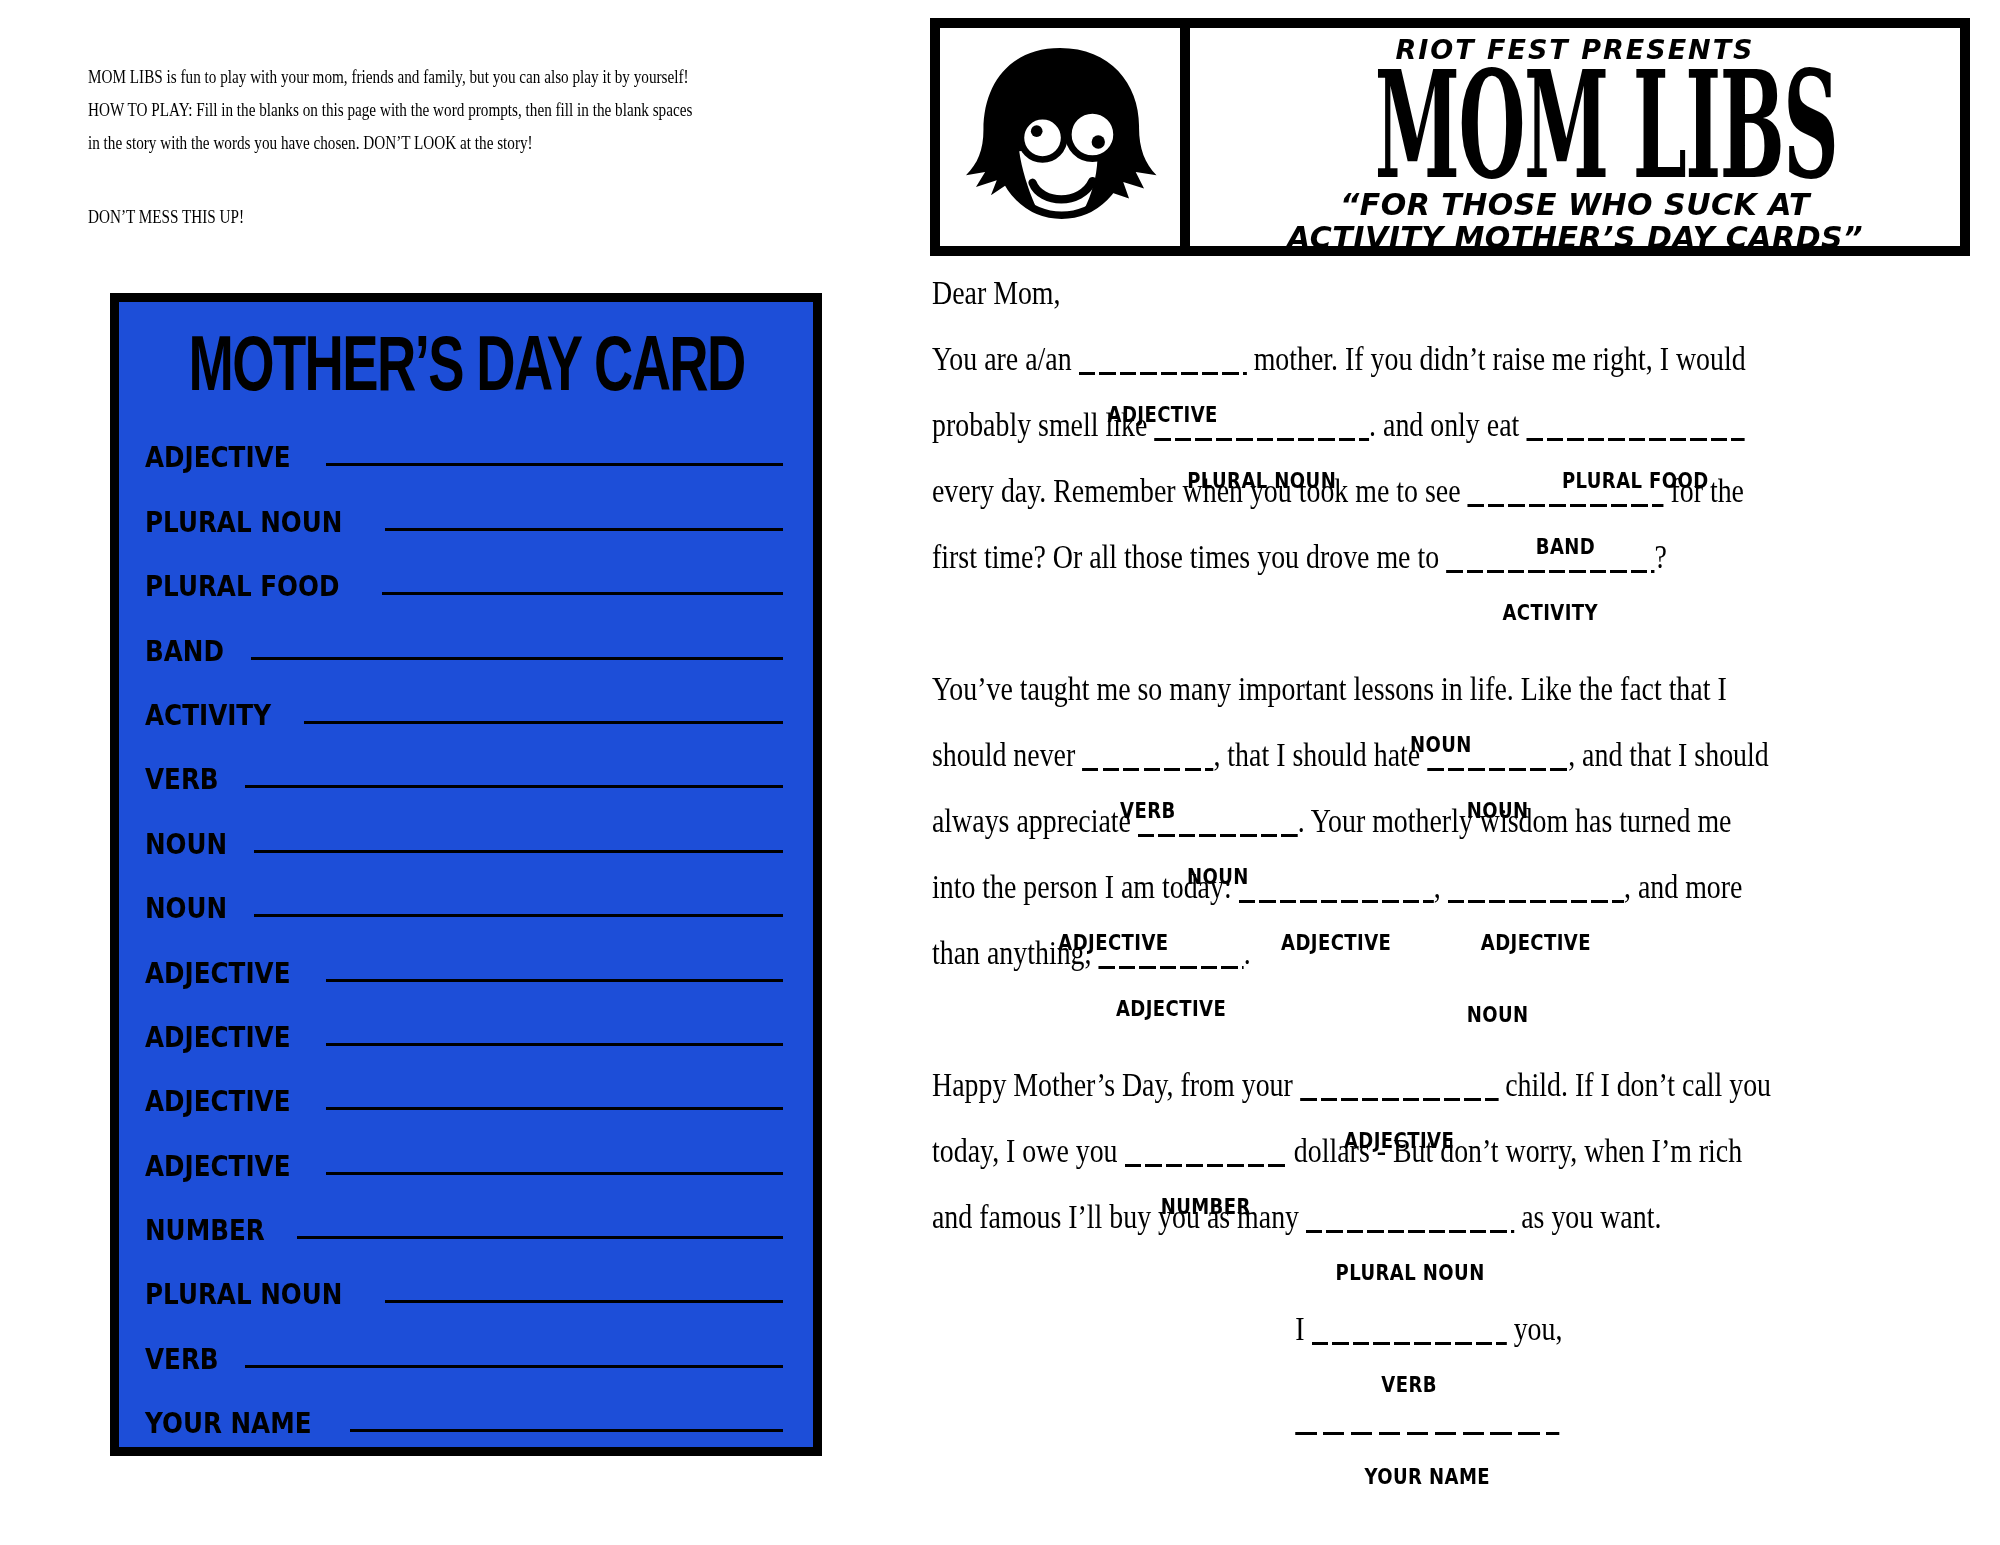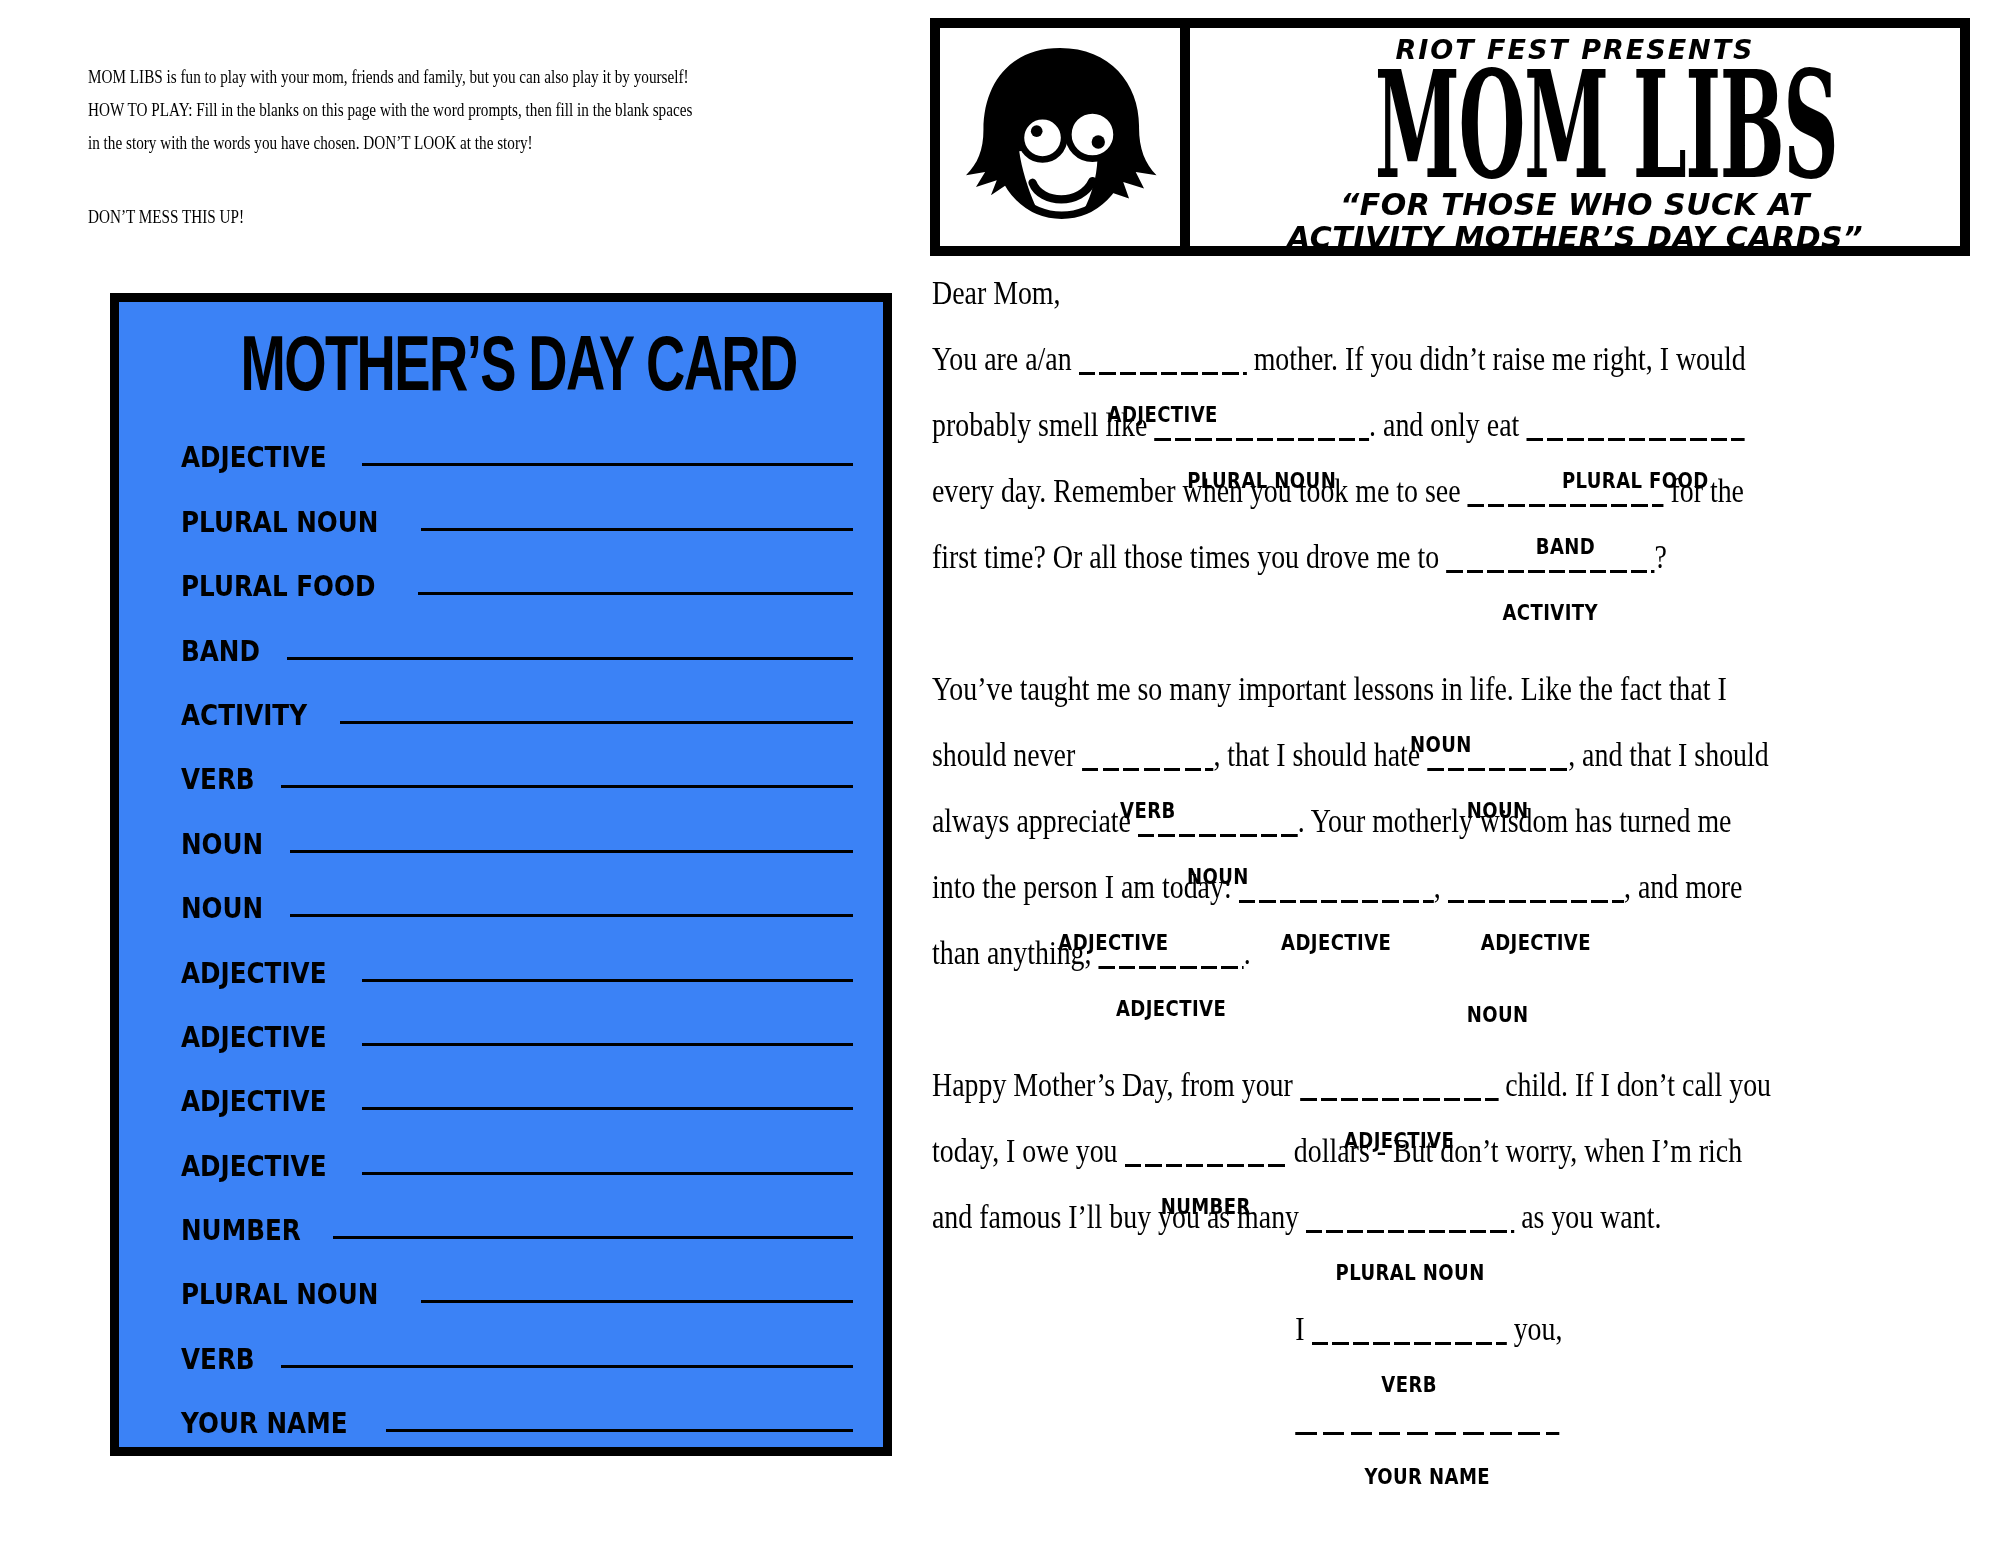--- a/index.html
+++ b/index.html
@@ -7,22 +7,22 @@
   .page { position:relative; width:2000px; height:1545px; background:#fff; color:#000; overflow:hidden; }
 
   
   .instructions { position:absolute; left:88px; top:60px; font-family:"Liberation Serif",serif;
                   font-size:19px; line-height:33px; transform:scaleX(0.80); transform-origin:left top;
                   white-space:nowrap; }
   .warning { position:absolute; left:88px; top:206px; font-family:"Liberation Serif",serif;
              font-size:19px; transform:scaleX(0.80); transform-origin:left top; white-space:nowrap; }
 
   
-  .card { position:absolute; left:110px; top:293px; width:782px; height:1163px;
-          border:9px solid #000; background:#3b82f6;padding-left:36px; }
+  .card { position:absolute; left:110px; top:293px; width:712px; height:1163px;
+          border:9px solid #000; background:#1d4ed8; }
   .card-title { text-align:center; margin-top:16px; height:84px; }
   .card-title span { display:inline-block; font-family:"Liberation Sans",sans-serif; font-weight:700;
                      font-size:68px; letter-spacing:-2px; white-space:nowrap;
                      transform:scale(0.80,1.15); transform-origin:center top; }
   .rows { margin-top:8px; }
   .row { display:flex; align-items:flex-end; height:64.4px; padding:0 30px 0 26px; }
   .flabel { font-family:"DejaVu Sans",sans-serif; font-weight:700; font-size:28px;
             padding-right:16px; white-space:nowrap; transform:scaleX(0.88); transform-origin:left bottom; }
   .fline { flex:1; border-bottom:3px solid #000; margin-bottom:8px; }
 

